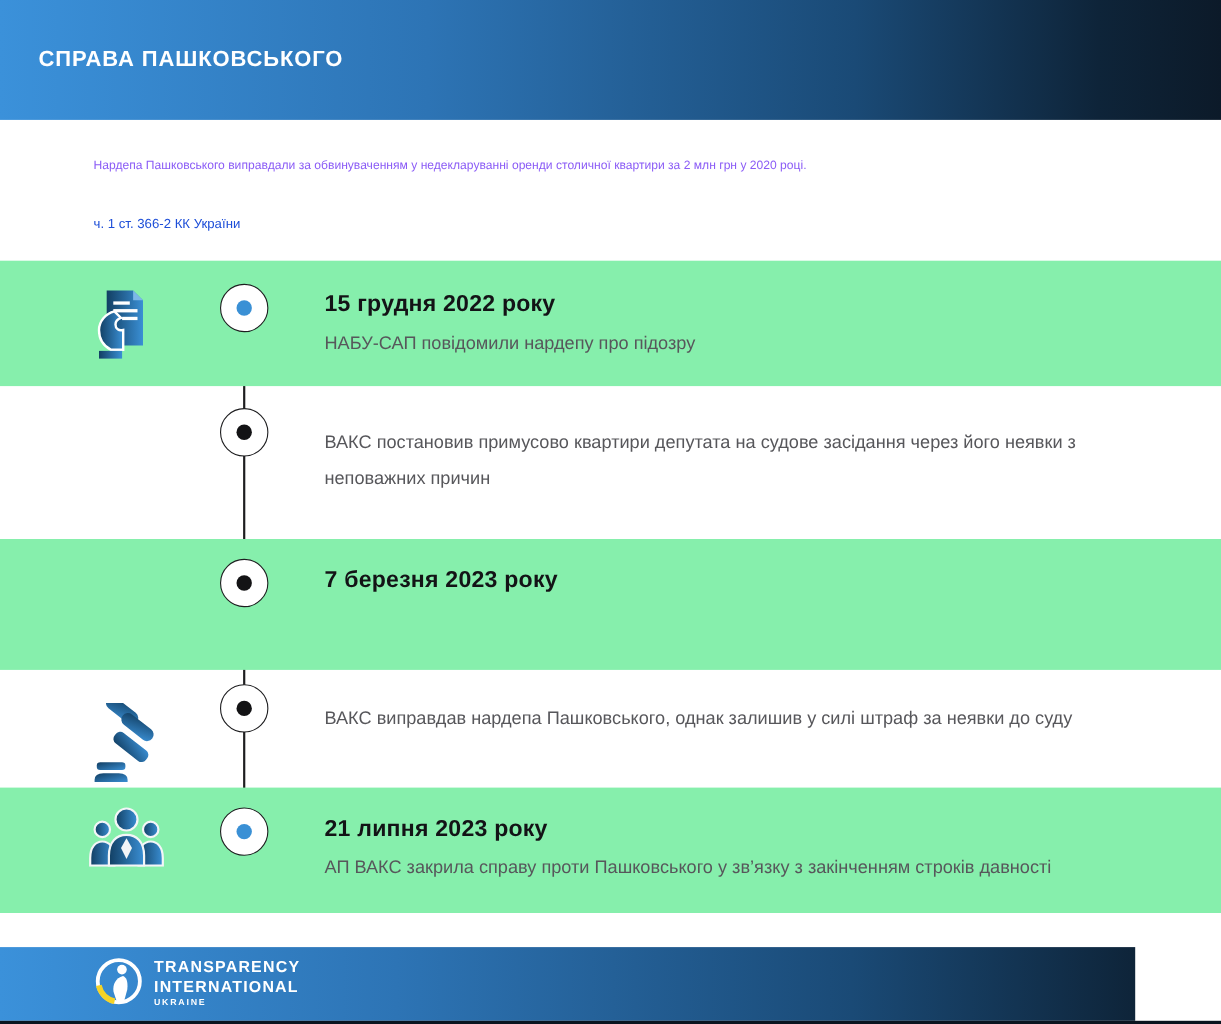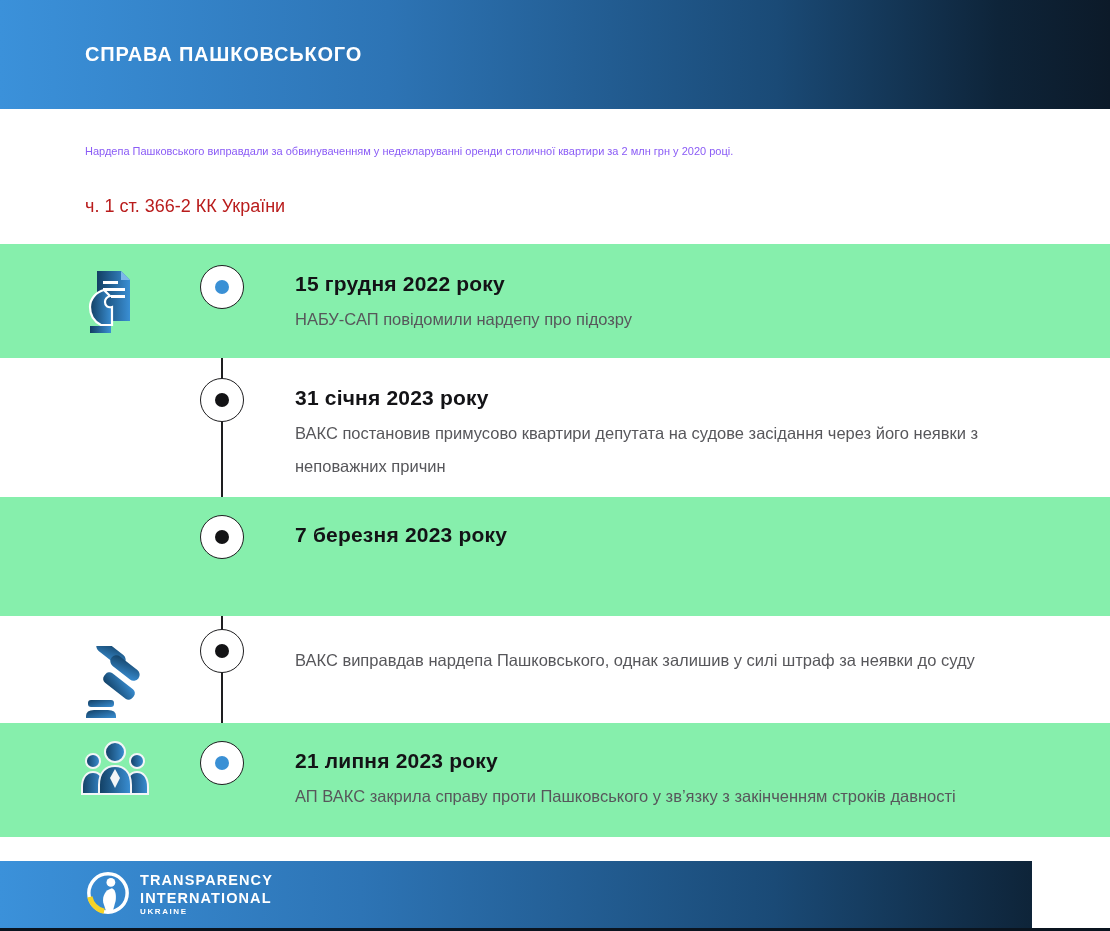--- a/index.html
+++ b/index.html
@@ -16,41 +16,41 @@
     overflow: hidden;
     background: #ffffff;
   }
 
   
   .header-banner {
     height: 109px;
     background: linear-gradient(90deg, #3b91da 0%, #2d74b5 35%, #1a4a76 70%, #0e2439 90%, #0c1a29 100%);
     display: flex;
     align-items: center;
-    padding-left: 85px;
+    padding-left: 35px;
   }
   .header-banner h1 {
     color: #ffffff;
     font-size: 20px;
     font-weight: 700;
     letter-spacing: 0.8px;
   }
 
   
   .intro { padding: 26px 85px 0 85px; }
   .case-summary {
     font-size: 11px;
     line-height: 33px;
     color: #8b5cf6;
     max-width: 920px;
   }
   .law-reference {
     margin-top: 28px;
-    font-size: 18px;
-    color: #b91c1c;
+    font-size: 12px;
+    color: #1d4ed8;
   }
 
   
   .timeline { position: relative; margin-top: 27px; }
   .tl-line {
     position: absolute;
     left: 221px;
     top: 43px;
     width: 1.5px;
     height: 476px;
@@ -175,21 +175,20 @@
         <div class="tl-date">15 грудня 2022 року</div>
         <div class="tl-desc">НАБУ-САП повідомили нардепу про підозру</div>
       </div>
     </div>
 
     <div class="tl-row r2">
       <span class="tl-node">
           <span class="tl-dot black"></span>
         </span>
       <div class="tl-content">
-        <div class="tl-date">31 січня 2023 року</div>
         <div class="tl-desc">ВАКС постановив примусово квартири депутата на судове засідання через його неявки з неповажних причин</div>
       </div>
     </div>
 
     <div class="tl-row r3 stripe">
       <span class="tl-node">
           <span class="tl-dot black"></span>
         </span>
       <div class="tl-content">
         <div class="tl-date">7 березня 2023 року</div>

